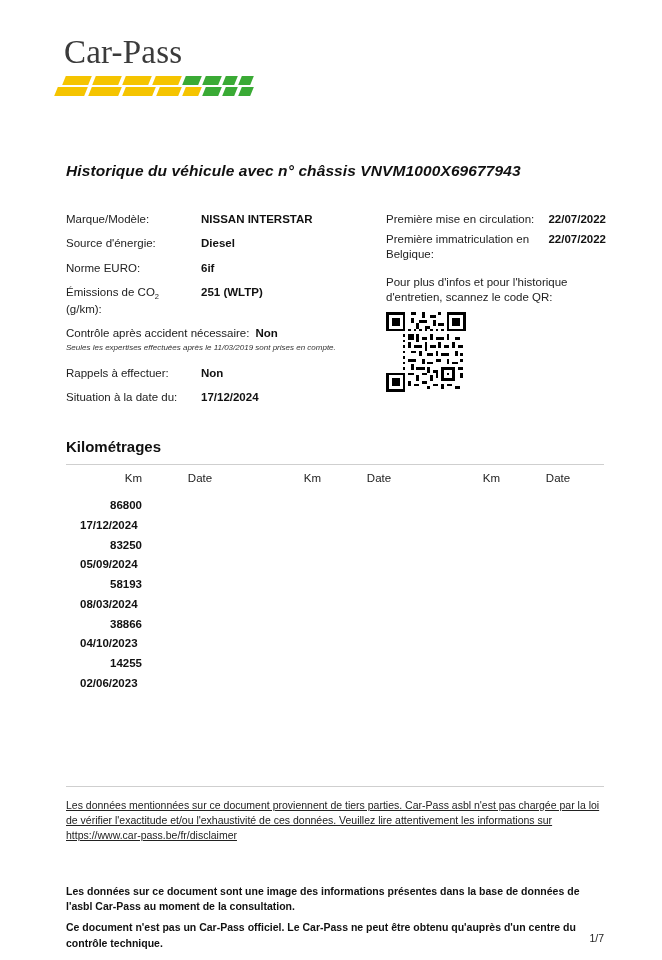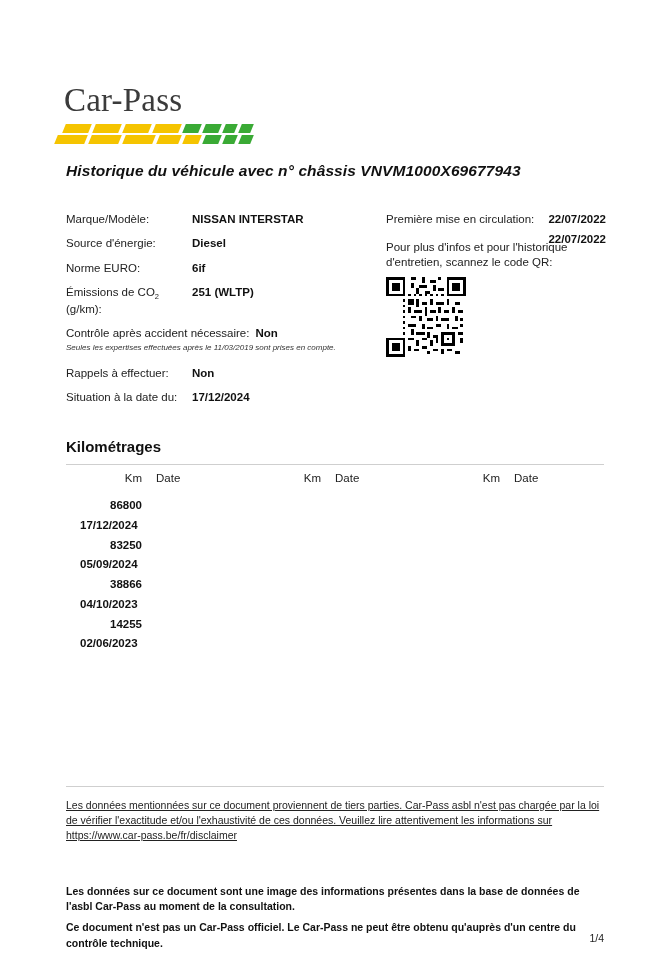--- a/index.html
+++ b/index.html
@@ -27,21 +27,20 @@
     left: 64px;
     top: 34px;
     width: 260px;
   }
   .logo-text {
     font-family: "Liberation Serif", serif;
     font-size: 33px;
     color: #3b3b3b;
     letter-spacing: 0.2px;
     line-height: 1.1;
-    margin-top: 48px;
   }
   .logo-bars {
     position: relative;
     margin-top: 6px;
     height: 22px;
     width: 195px;
   }
   .logo-bars span {
     position: absolute;
     display: block;
@@ -68,20 +67,21 @@
     position: absolute;
     left: 66px;
     top: 212px;
     width: 320px;
     font-size: 11.5px;
   }
   .info-row {
     display: flex;
     margin-bottom: 10px;
     line-height: 1.25;
+    gap: 9px;
   }
   .info-label {
     width: 126px;
     flex: 0 0 126px;
     color: #222;
   }
   .info-value {
     font-weight: bold;
     color: #111;
   }
@@ -168,21 +168,21 @@
   .km-col {
     width: 179px;
     font-size: 11.5px;
   }
   .km-head {
     display: flex;
     color: #222;
     padding-bottom: 12px;
   }
   .km-head .c-km { width: 76px; text-align: right; }
-  .km-head .c-date { width: 88px; text-align: left; padding-left: 14px; }
+  .km-head .c-date { width: 88px; text-align: center; padding-left: 14px; }
   .km-row {
     display: flex;
     font-weight: bold;
     color: #111;
     line-height: 1.72;
     flex-direction: column;
   }
   .km-row .c-km { width: 76px; text-align: right; }
   .km-row .c-date { width: 88px; text-align: left; padding-left: 14px; }
 
@@ -297,20 +297,21 @@
       <div class="info-value">17/12/2024</div>
     </div>
   </div>
 
   <div class="info-right">
     <div class="r-row">
       <span class="r-label">Première mise en circulation:</span>
       <span class="r-value">22/07/2022</span>
     </div>
     <div class="r-row">
+      <span class="r-label">Première immatriculation en Belgique:</span>
       <span class="r-value">22/07/2022</span>
     </div>
 
     <div class="qr-intro">Pour plus d'infos et pour l'historique d'entretien, scannez le code QR:</div>
 
     <div class="qr-box">
       <svg width="80" height="80" viewBox="0 0 29 29" shape-rendering="crispEdges" aria-hidden="true">
         <rect width="29" height="29" fill="#ffffff"></rect>
         <g fill="#000000">
 
@@ -428,20 +429,24 @@
       </div>
       <div class="km-row">
         <div class="c-km">86800</div>
         <div class="c-date">17/12/2024</div>
       </div>
       <div class="km-row">
         <div class="c-km">83250</div>
         <div class="c-date">05/09/2024</div>
       </div>
       <div class="km-row">
+        <div class="c-km">58193</div>
+        <div class="c-date">08/03/2024</div>
+      </div>
+      <div class="km-row">
         <div class="c-km">38866</div>
         <div class="c-date">04/10/2023</div>
       </div>
       <div class="km-row">
         <div class="c-km">14255</div>
         <div class="c-date">02/06/2023</div>
       </div>
     </div>
 
     <div class="km-col">
@@ -459,15 +464,15 @@
     </div>
 
   </div>
 
   <div class="foot-rule"></div>
   <div class="foot-note">Les données mentionnées sur ce document proviennent de tiers parties. Car-Pass asbl n'est pas chargée par la loi de vérifier l'exactitude et/ou l'exhaustivité de ces données. Veuillez lire attentivement les informations sur https://www.car-pass.be/fr/disclaimer</div>
   <div class="foot-strong">
     <p>Les données sur ce document sont une image des informations présentes dans la base de données de l'asbl Car-Pass au moment de la consultation.</p>
     <p>Ce document n'est pas un Car-Pass officiel. Le Car-Pass ne peut être obtenu qu'auprès d'un centre du contrôle technique.</p>
   </div>
-  <div class="page-num">1/4</div>
+  <div class="page-num">1/7</div>
 
 </div>
 
 </body></html>

